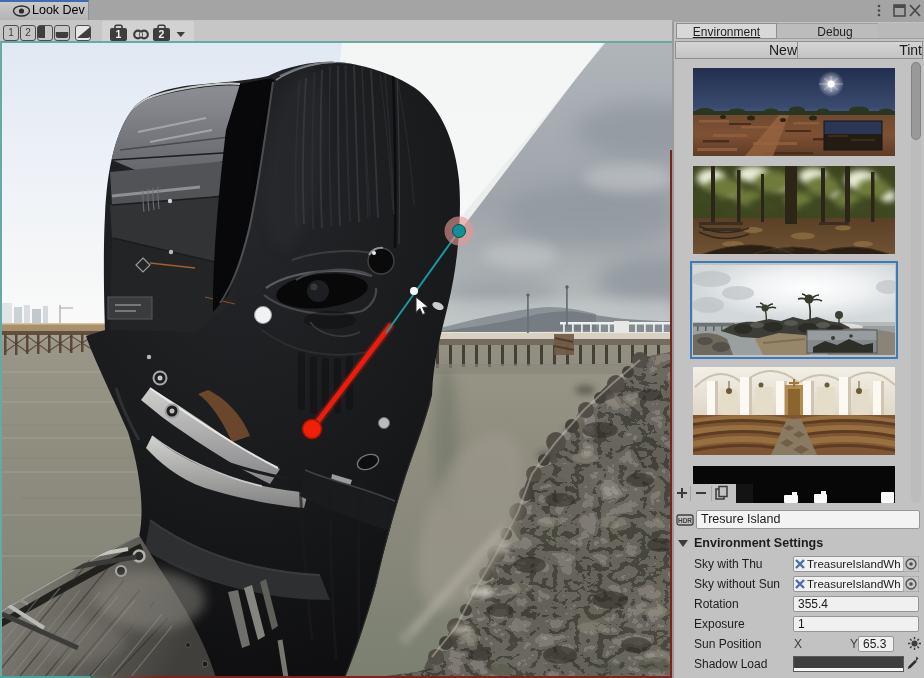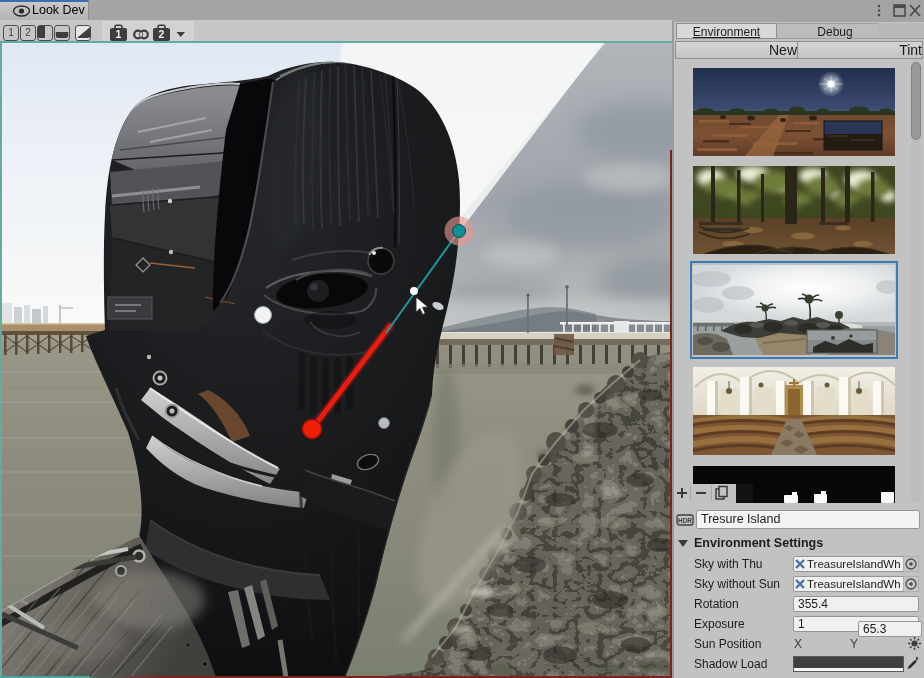--- a/index.html
+++ b/index.html
@@ -870,21 +870,21 @@
       <circle cx="8" cy="8" r="5" fill="none" stroke="#4e4e4e" stroke-width="1.3"></circle>
       <circle cx="8" cy="8" r="1.8" fill="#4e4e4e"></circle>
     </svg>
 
     <div class="fld" style="left:119px;top:574px;width:126px;">355.4</div>
     <div class="fld" style="left:119px;top:594px;width:126px;">1</div>
 
     <div class="lbl" style="left:120px;top:615px;color:#3c3c3c;">X</div>
     <div class="fld" style="left:128px;top:636px;width:44px;margin-top:38px;">260.3</div>
     <div class="lbl" style="left:176px;top:615px;color:#3c3c3c;">Y</div>
-    <div class="fld" style="left:184px;top:599px;width:64px;">65.3</div>
+    <div class="fld" style="left:184px;top:614px;width:36px;">65.3</div>
     <svg class="abs" style="left:233px;top:614px" width="15" height="15" viewBox="0 0 15 15">
       <circle cx="7.5" cy="7.5" r="3" fill="#3c3c3c"></circle>
       <g stroke="#3c3c3c" stroke-width="1.4">
         <path d="M7.5 1 v2.3 M7.5 11.7 v2.3 M1 7.5 h2.3 M11.7 7.5 h2.3 M3 3 l1.6 1.6 M10.4 10.4 l1.6 1.6 M12 3 l-1.6 1.6 M4.6 10.4 L3 12"></path>
       </g>
     </svg>
 
     <div class="abs" style="left:119px;top:634px;width:111px;height:16px;border:1px solid #5a5a5a;background:#3f3f3f;"></div>
     <div class="abs" style="left:120px;top:646px;width:109px;height:3px;background:#f6f6f6;"></div>
     <svg class="abs" style="left:232px;top:633px" width="14" height="16" viewBox="0 0 14 16">

